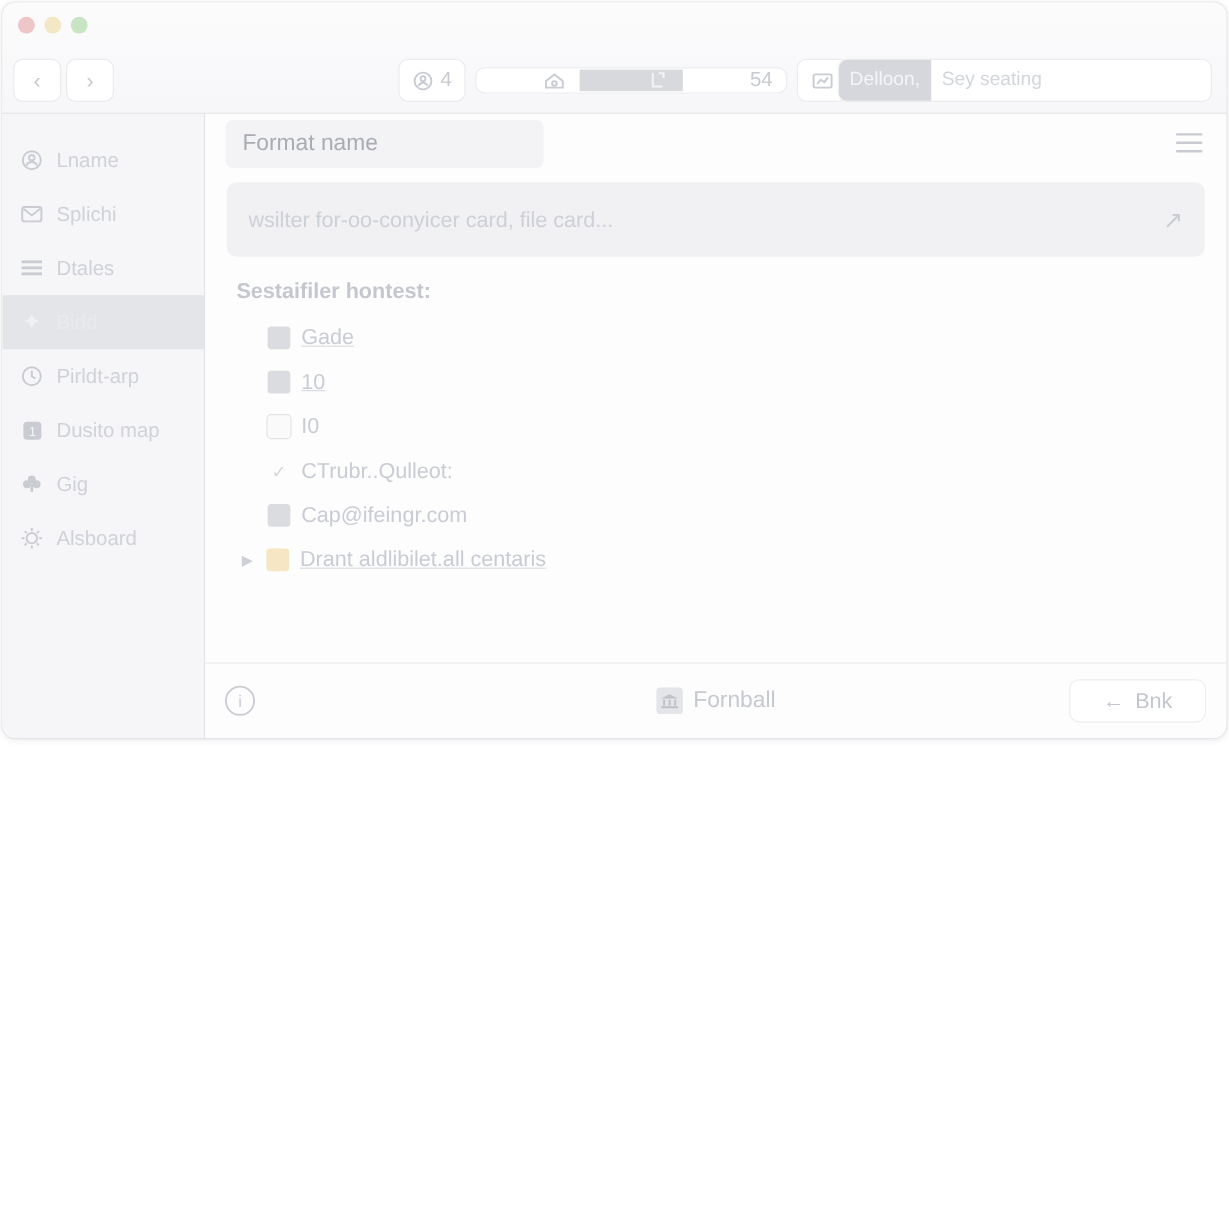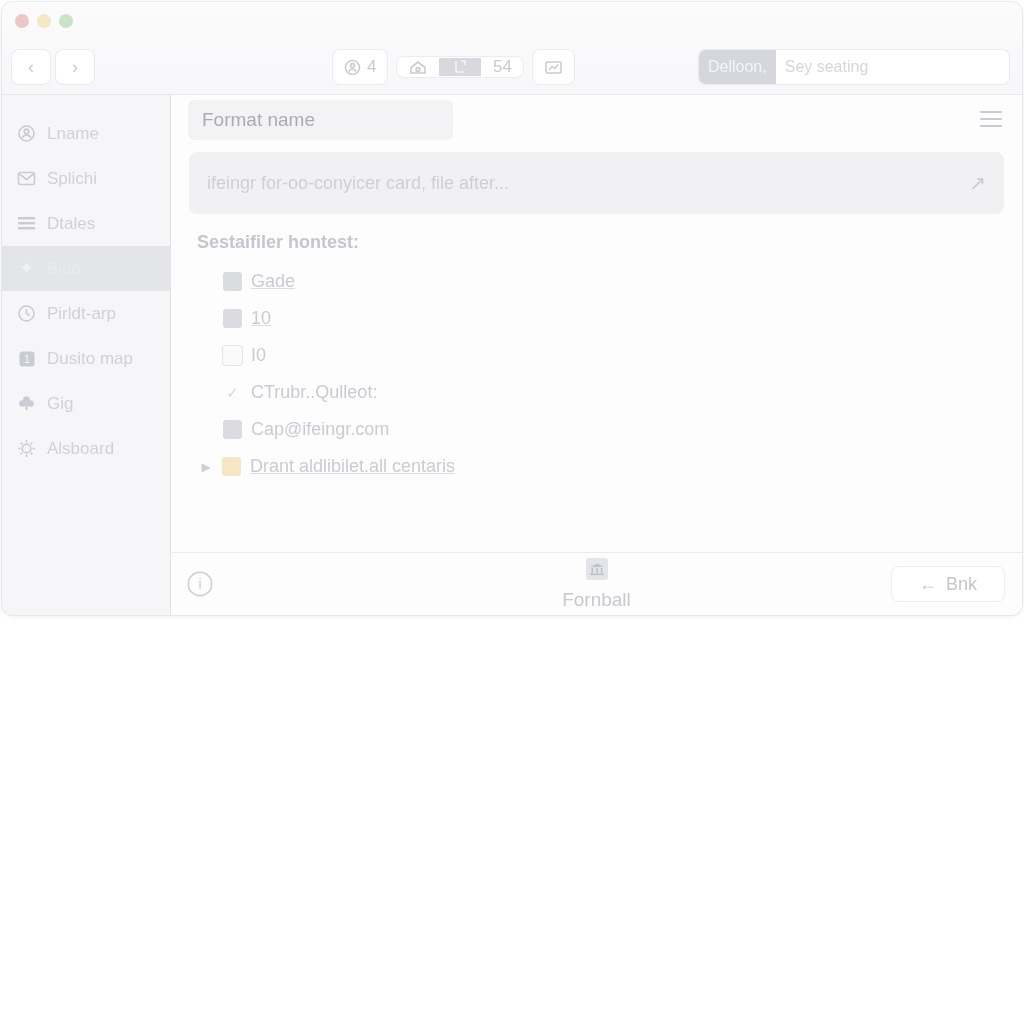--- a/index.html
+++ b/index.html
@@ -98,20 +98,21 @@
   }
   .tool-pad { padding: 0 11px; display:flex; align-items:center; gap:6px; height:100%; }
   .tool-num { font-size: 17px; color: #c7cad0; }
   .seg { display: flex; align-items: center; height: 100%; }
   .seg-cell {
     height: 100%;
     min-width: 42px;
     display: flex; align-items: center; justify-content: center;
     color: #c7cad0;
     font-size: 17px;
+    padding-left: 44px;
   }
   .seg-cell.active { background: #d7d9dd; }
   .icon-stroke { stroke: #c9ccd2; fill: none; stroke-width: 1.6; }
   .icon-fill   { fill: #c9ccd2; }
 
   
   #search-field {
     position: absolute;
     left: 697px;
     top: 48px;
@@ -287,21 +288,20 @@
     color: #c9ccd2;
     display: flex; align-items: center; justify-content: center;
     font-size: 14px;
   }
   #footer-center {
     position: absolute;
     left: 0; right: 0;
     display: flex; align-items: center; justify-content: center;
     gap: 9px;
     pointer-events: none;
-    flex-direction: column;
   }
   #footer-center > * { pointer-events: auto; }
   #footer-center-icon {
     width: 22px; height: 22px;
     border-radius: 3px;
     background: #e3e5e9;
     display: flex; align-items: center; justify-content: center;
   }
   #footer-center-label { font-size: 19px; color: #c6c9cf; }
   #footer-back-btn {
@@ -484,21 +484,21 @@
       <div id="panel-header">
         <div id="panel-title">Format name</div>
         <div id="hamburger-menu">
           <i></i>
             <i></i>
             <i></i>
         </div>
       </div>
 
       <div id="filter-row">
-        <span id="filter-placeholder">ifeingr for-oo-conyicer card, file after...</span>
+        <span id="filter-placeholder">wsilter for-oo-conyicer card, file card...</span>
         <span id="filter-arrow">↗</span>
       </div>
 
       <div id="list-section">
 
         <div id="list-heading">Sestaifiler hontest:</div>
 
         <div class="list-row indent-1">
           <span class="row-ico"></span>
           <span class="row-label link">Gade</span>

